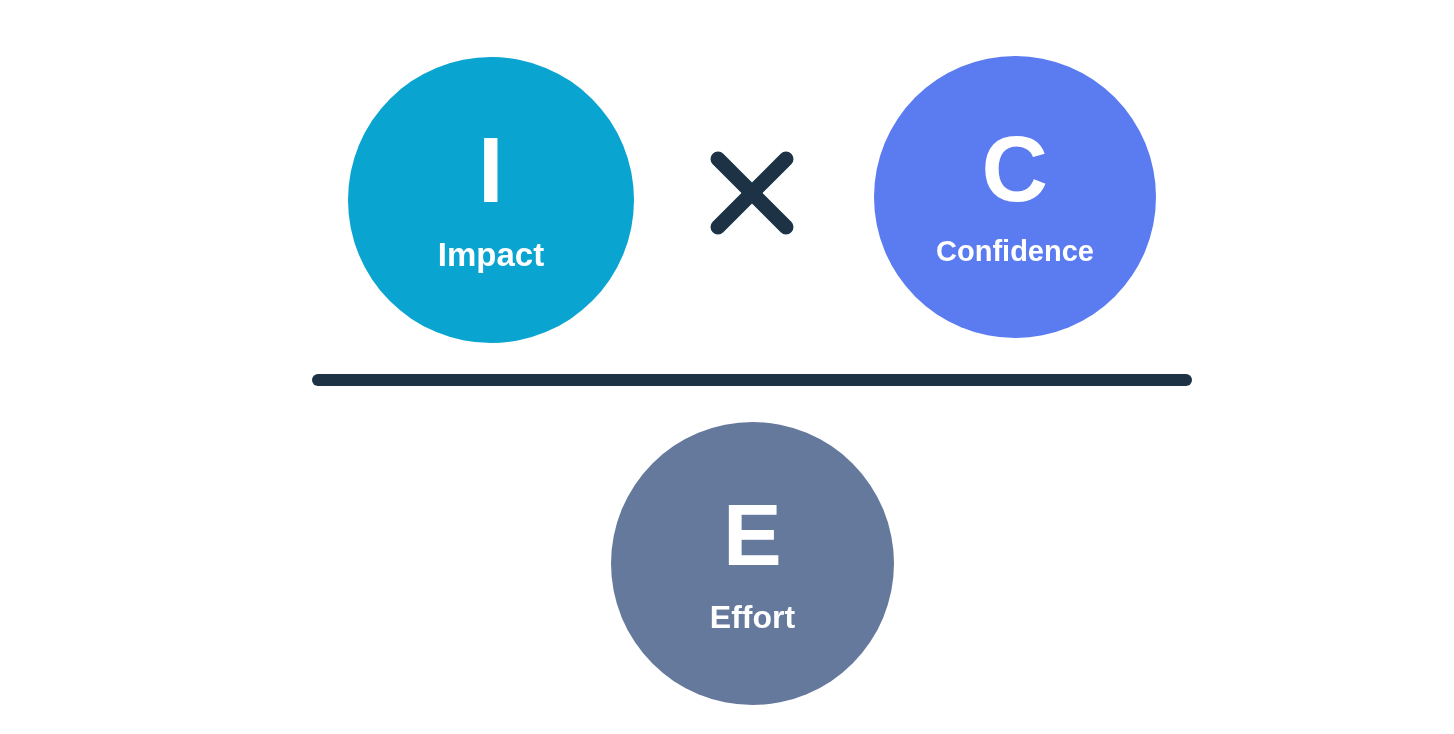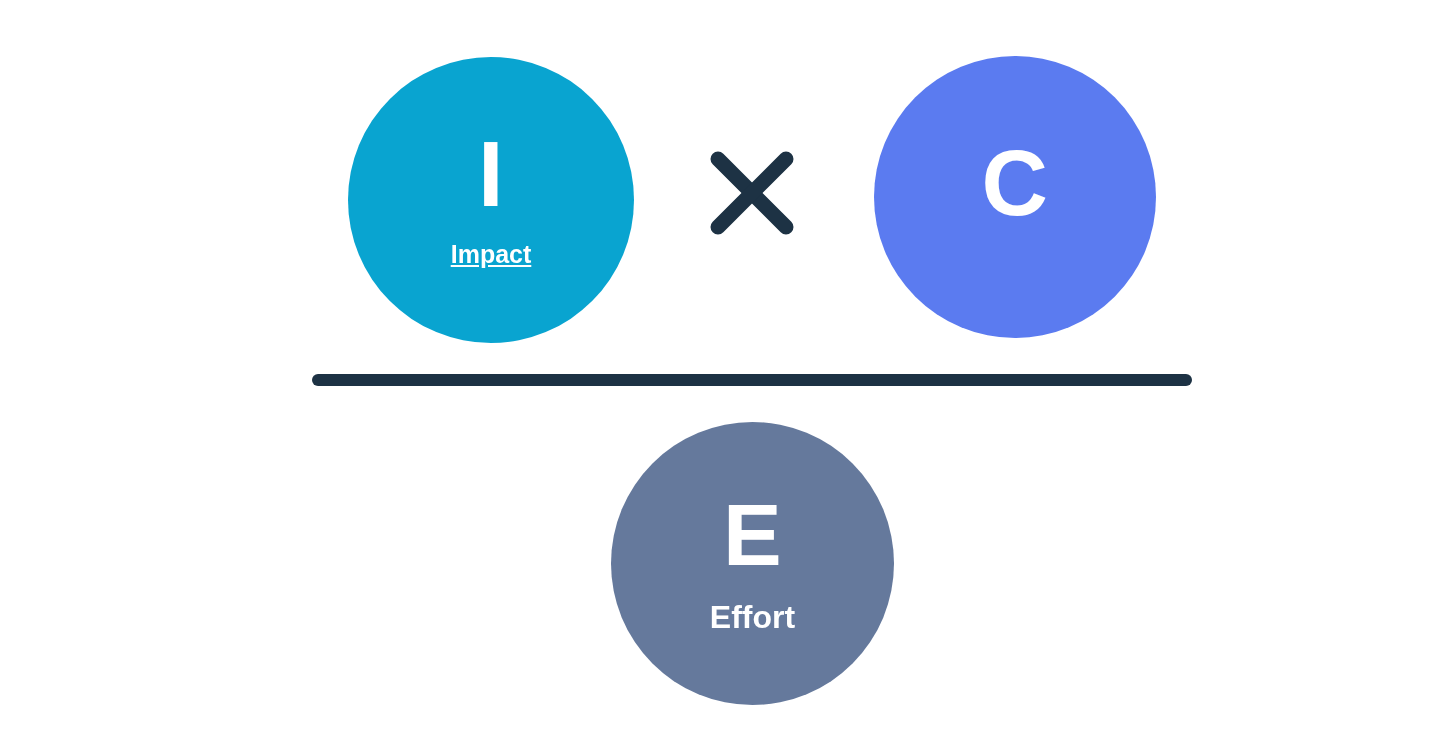--- a/index.html
+++ b/index.html
@@ -50,22 +50,21 @@
     width: 286px;
     height: 286px;
     background: #09A4D0;
   }
   #bubble-impact .glyph {
     font-size: 92px;
     margin-top: -6px;
     margin-bottom: 22px;
   }
   #bubble-impact .caption {
-    font-size: 25px;
-    text-decoration: underline;
+    font-size: 33px;
   }
 
   
   #bubble-confidence {
     left: 874px;
     top: 56px;
     width: 282px;
     height: 282px;
     background: #5B7BF0;
   }
@@ -134,20 +133,21 @@
     <svg viewBox="0 0 104 104" xmlns="http://www.w3.org/2000/svg" aria-hidden="true">
       <g stroke="#1D3244" stroke-width="15" stroke-linecap="round">
         <line x1="18" y1="18" x2="86" y2="86"></line>
         <line x1="86" y1="18" x2="18" y2="86"></line>
       </g>
     </svg>
   </div>
 
   <div class="bubble" id="bubble-confidence">
     <span class="glyph">C</span>
+    <span class="caption">Confidence</span>
   </div>
 
   <div id="division-bar"></div>
 
   <div class="bubble" id="bubble-effort">
     <span class="glyph">E</span>
     <span class="caption">Effort</span>
   </div>
 
 </div>

